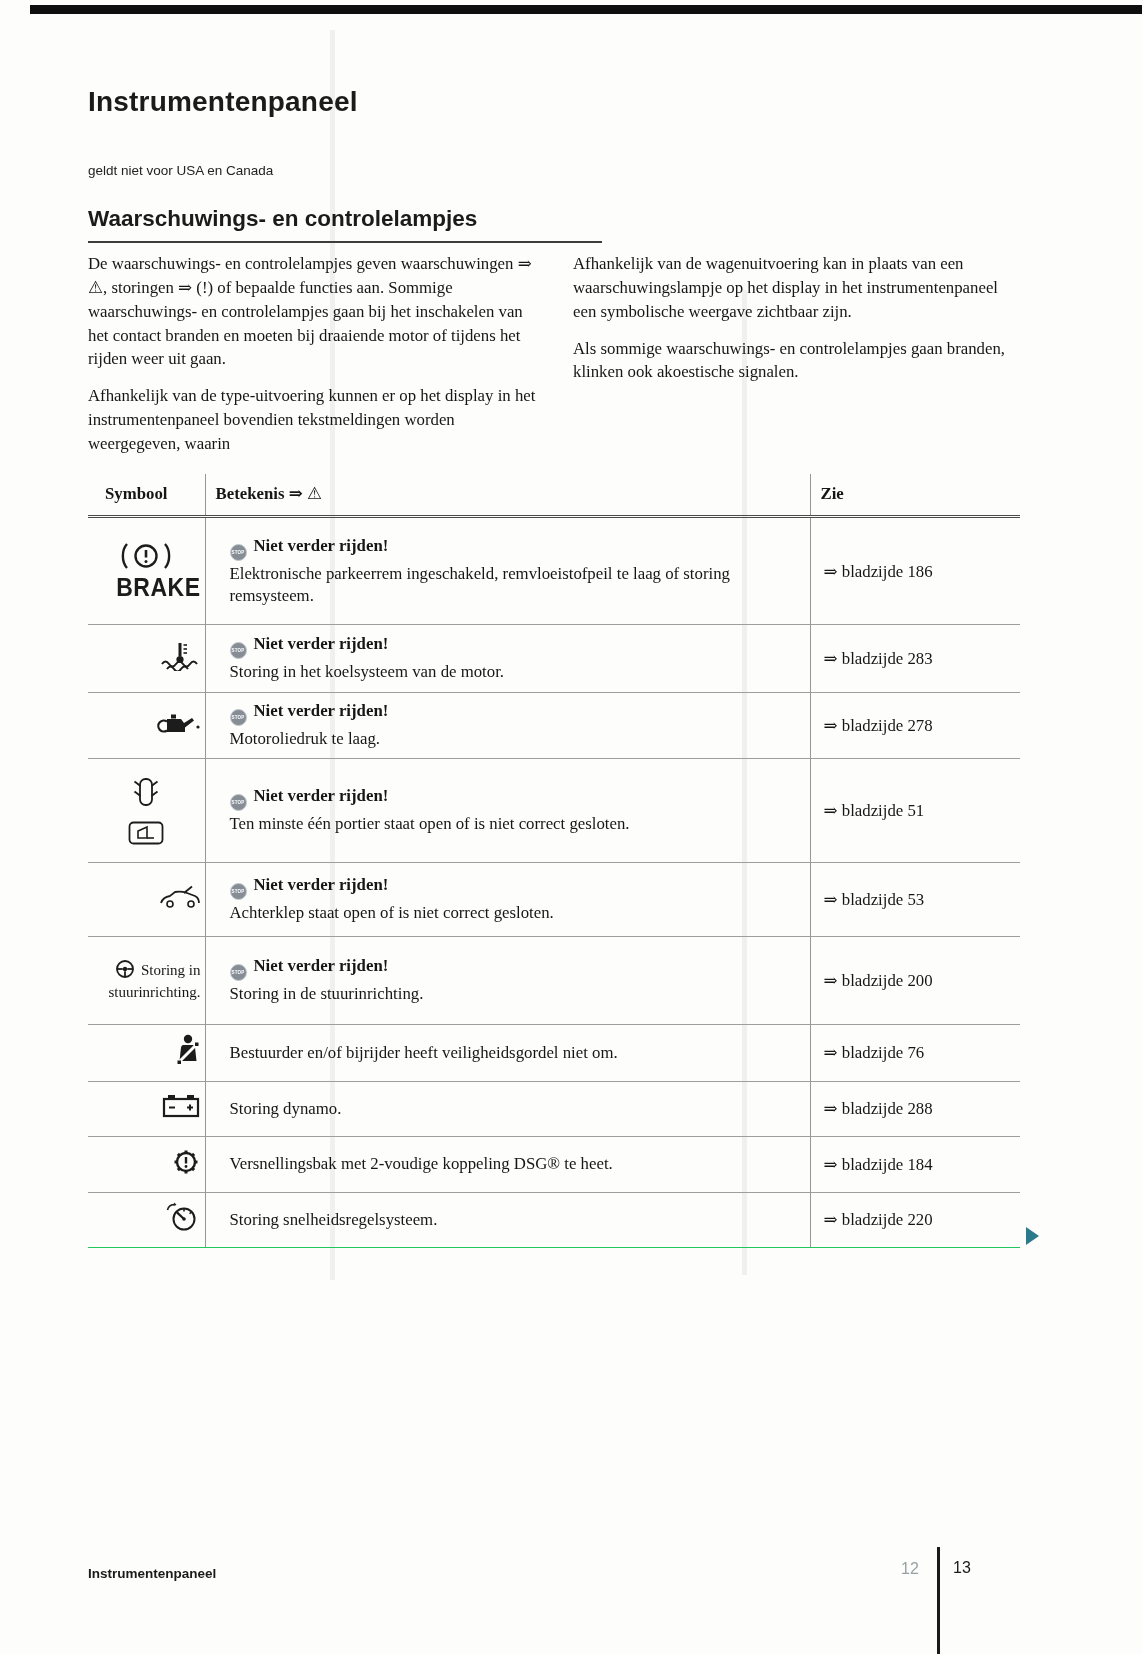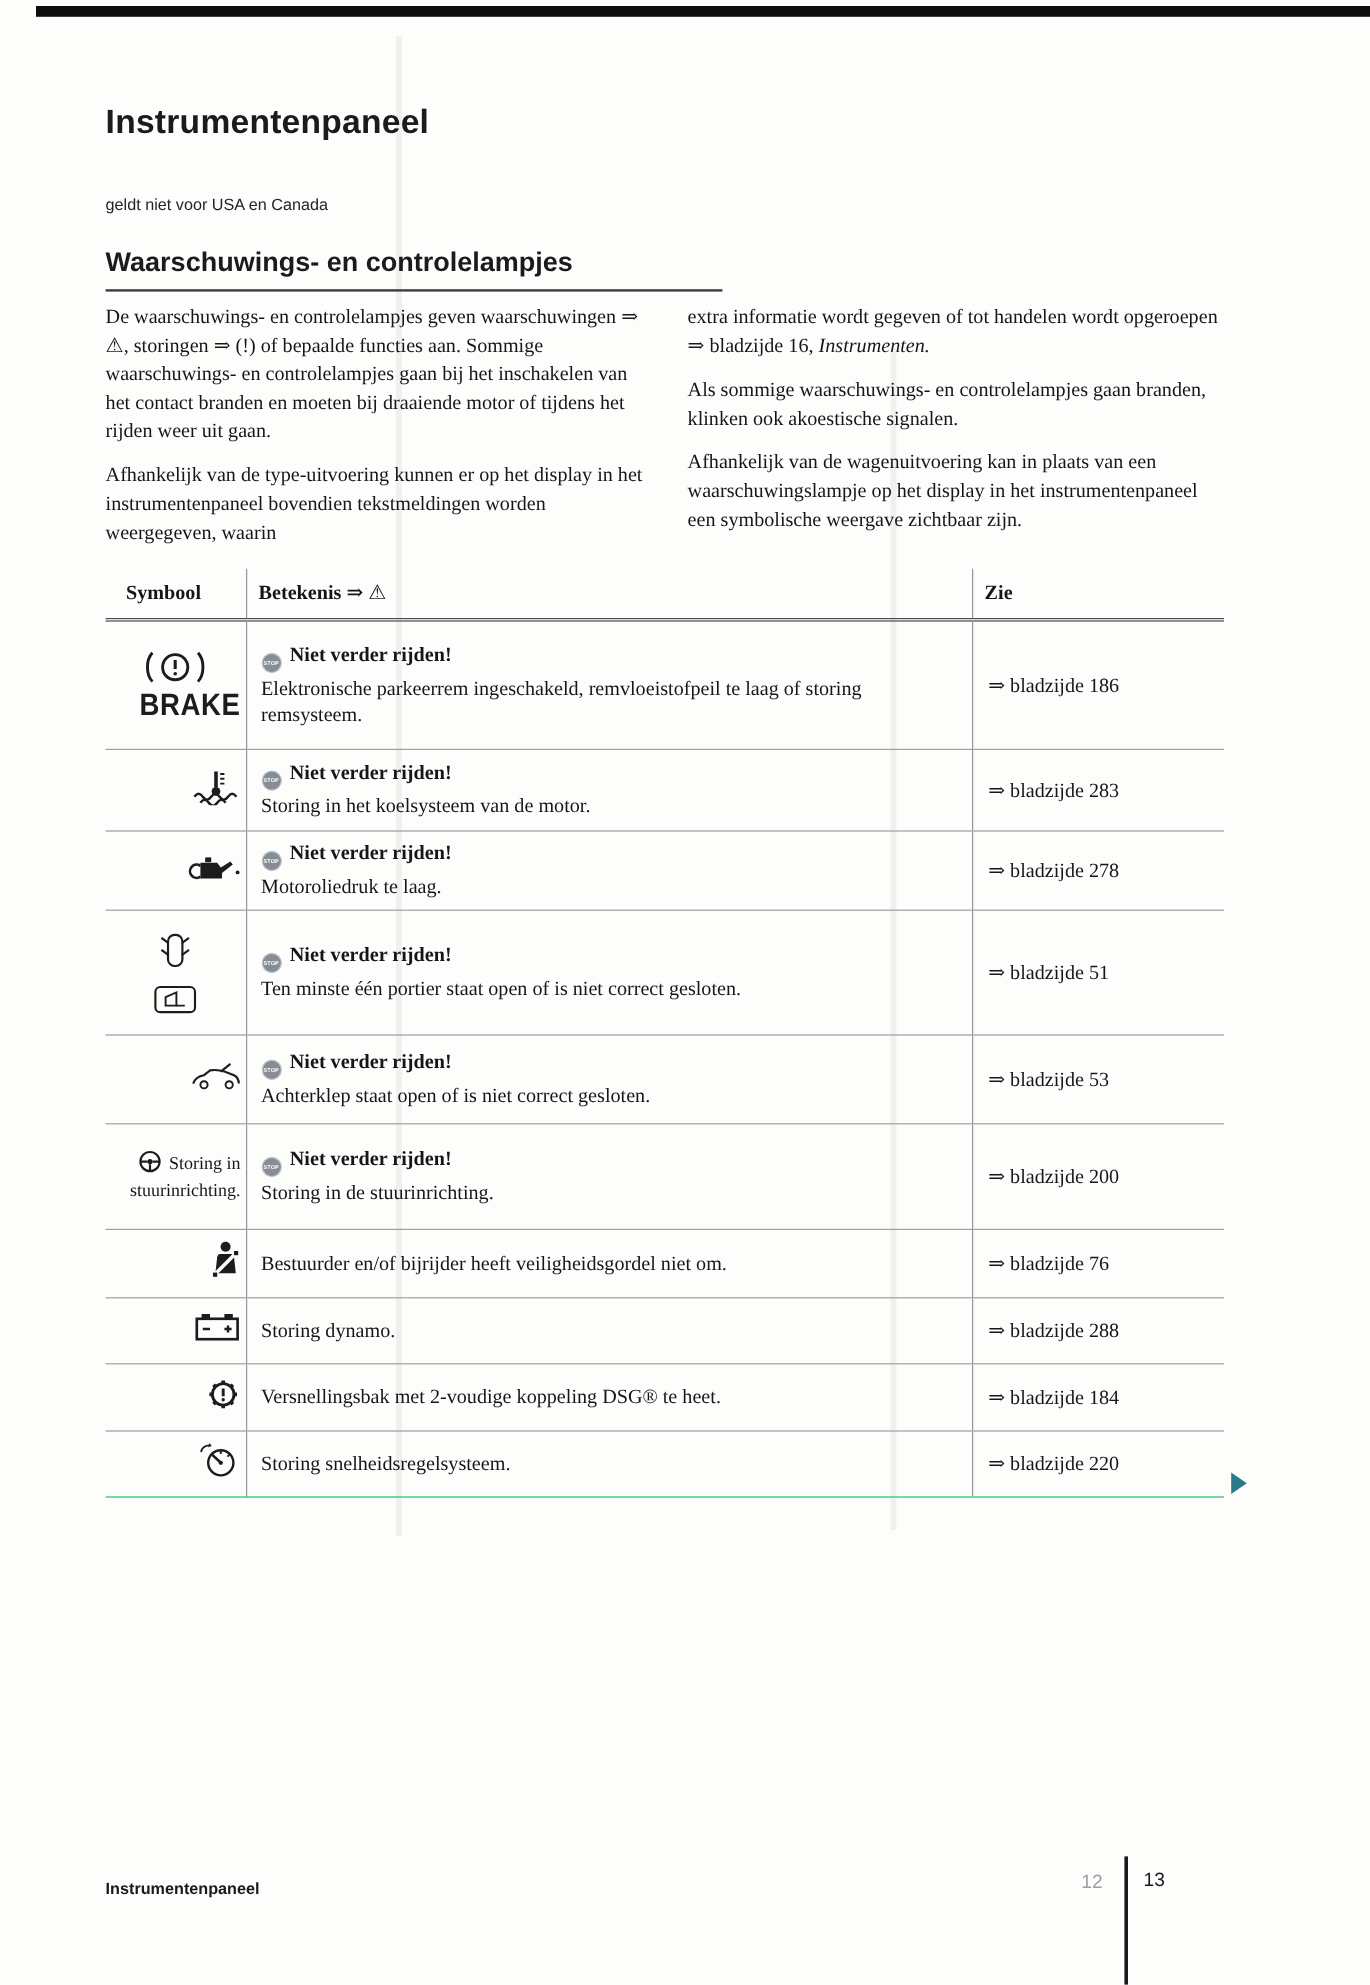--- a/index.html
+++ b/index.html
@@ -41,21 +41,21 @@
     position:absolute; left:88px; top:474px; width:932px;
     border-collapse:collapse; table-layout:fixed; font-size:16.8px;
   }
   .warning-table th {
     font-weight:bold; text-align:left; vertical-align:middle;
     padding:9px 10px 11px 10px; border-bottom:3px double #4b4b4b; font-size:16.8px;
   }
   .warning-table th.t-sym { padding-left:17px; border-right:1px solid #969696; }
   .warning-table th.t-zie { border-left:1px solid #969696; }
   .warning-table td {
-    vertical-align:middle; border-top:1px solid #9e9e9e; padding:8px 12px;
+    vertical-align:middle; border-top:1px solid #9e9e9e; padding:8px 24px;
   }
   .warning-table td.sym { text-align:right; border-right:1px solid #969696; padding:8px 4px; }
   .warning-table td.zie { border-left:1px solid #969696; padding-left:13px; }
   .warning-table tbody tr:last-child td { border-bottom:1px solid #22c55e; }
   tr.r1{height:108px} tr.r2{height:68px} tr.r3{height:63px} tr.r4{height:104px}
   tr.r5{height:74px} tr.r6{height:88px} tr.r7{height:57px} tr.r8{height:55px}
   tr.r9{height:56px} tr.r10{height:55px}
 
   .m-title { font-weight:bold; margin-bottom:2px; }
   .m-text  { line-height:1.3; }
@@ -103,23 +103,22 @@
 <div class="h1">Instrumentenpaneel</div>
 <div class="note">geldt niet voor USA en Canada</div>
 <div class="h2">Waarschuwings- en controlelampjes</div>
 
 <div class="intro">
   <div class="col">
     <p>De waarschuwings- en controlelampjes geven waarschuwingen ⇒ ⚠, storingen ⇒ (!) of bepaalde functies aan. Sommige waarschuwings- en controlelampjes gaan bij het inschakelen van het contact branden en moeten bij draaiende motor of tijdens het rijden weer uit gaan.</p>
     <p>Afhankelijk van de type-uitvoering kunnen er op het display in het instrumentenpaneel bovendien tekstmeldingen worden weergegeven, waarin</p>
   </div>
   <div class="col">
-    <p><span>extra informatie wordt gegeven of tot handelen wordt opgeroepen ⇒ bladzijde 16, </span><em>Instrumenten.</em></p>
+    <p>Afhankelijk van de wagenuitvoering kan in plaats van een waarschuwingslampje op het display in het instrumentenpaneel een symbolische weergave zichtbaar zijn.</p>
     <p>Als sommige waarschuwings- en controlelampjes gaan branden, klinken ook akoestische signalen.</p>
-    <p>Afhankelijk van de wagenuitvoering kan in plaats van een waarschuwingslampje op het display in het instrumentenpaneel een symbolische weergave zichtbaar zijn.</p>
   </div>
 </div>
 
 <table class="warning-table">
   <colgroup>
       <col style="width:117px">
       <col style="width:605px">
       <col style="width:210px">
     </colgroup>
   <thead>

